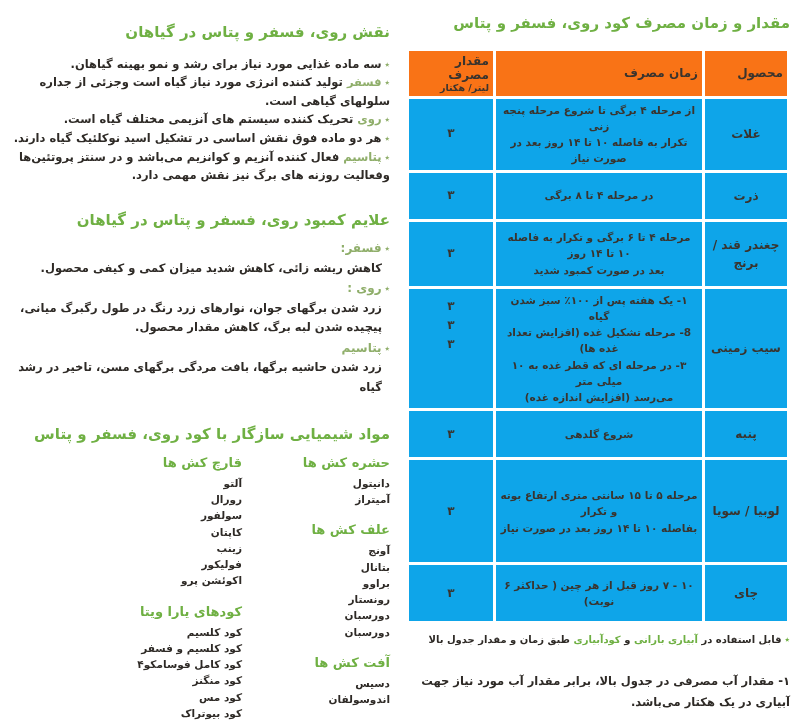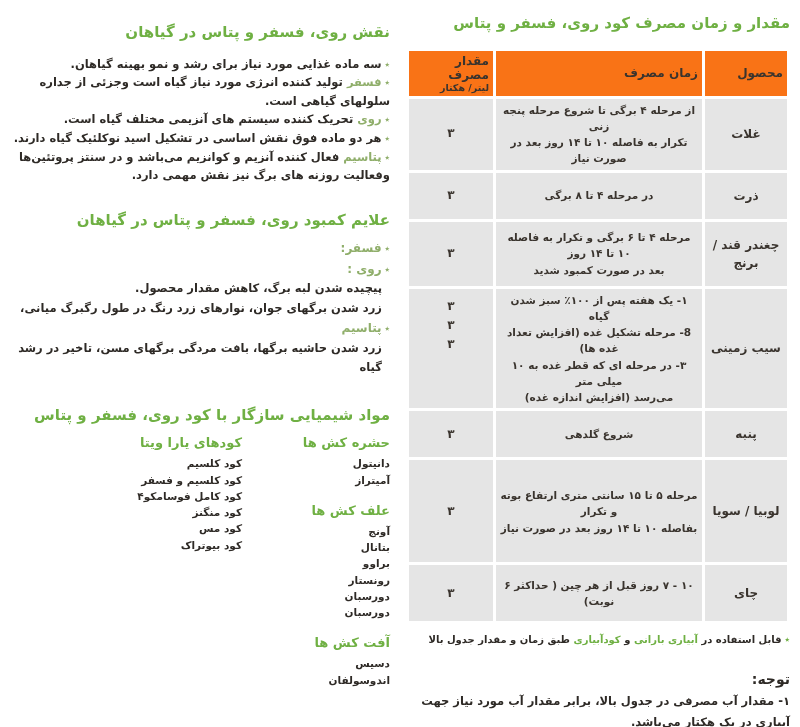--- a/index.html
+++ b/index.html
@@ -9,21 +9,21 @@
 
   
   .left-col  { position:absolute; left:4px;  top:8px; width:392px; direction:rtl; text-align:right; padding:0 6px; }
   .right-col { position:absolute; left:400px; top:0; width:396px; direction:rtl; text-align:right; padding:0 6px; }
 
   .g-head { color:#6fb043; font-weight:bold; font-size:15px; line-height:1.3; }
 
   
   .tbl-title { margin-top:14px; margin-bottom:14px; padding-left:2px; }
   table.usage { width:100%; border-collapse:separate; border-spacing:3px; direction:rtl; }
-  table.usage th, table.usage td { background:#e5e5e5; vertical-align:middle; padding:3px 4px; }
+  table.usage th, table.usage td { background:#0ea5e9; vertical-align:middle; padding:3px 4px; }
   table.usage th { background:#f97316; font-size:12px; font-weight:bold; height:44px; }
   .col-product { width:82px; }
   .col-amount  { width:84px; }
   .th-sub { font-size:9.5px; font-weight:bold; }
   td.cell-product { font-size:12px; font-weight:bold; text-align:center; line-height:1.5; }
   td.cell-time { font-size:10.5px; font-weight:bold; text-align:center; line-height:1.55; }
   td.cell-amount { font-size:12px; font-weight:bold; text-align:center; line-height:1.6; }
   td.cell-amount.multi { vertical-align:top; padding-top:8px; }
 
   .footnote { margin-top:10px; font-size:10px; font-weight:bold; color:#2e2a26; }
@@ -65,23 +65,24 @@
         <div class="bullet"><span class="star">٭</span><span>سه ماده غذایی مورد نیاز برای رشد و نمو بهینه گیاهان.</span></div>
         <div class="bullet"><span class="star">٭</span><span class="kw">فسفر </span><span>تولید کننده انرژی مورد نیاز گیاه است وجزئی از جداره سلولهای گیاهی است.</span></div>
         <div class="bullet"><span class="star">٭</span><span class="kw">روی </span><span>تحریک کننده سیستم های آنزیمی مختلف گیاه است.</span></div>
         <div class="bullet"><span class="star">٭</span><span>هر دو ماده فوق نقش اساسی در تشکیل اسید نوکلئیک گیاه دارند.</span></div>
         <div class="bullet"><span class="star">٭</span><span class="kw">پتاسیم </span><span>فعال کننده آنزیم و کوانزیم می‌باشد و در سنتز پروتئین‌ها وفعالیت روزنه های برگ نیز نقش مهمی دارد.</span></div>
       </div>
 
     <div class="g-head sec2-title">علایم کمبود روی، فسفر و پتاس در گیاهان</div>
     <div id="s2-items">
         <div class="sym-label"><span class="star">٭</span><span>فسفر:</span></div>
+        <div class="sym-desc">کاهش ریشه زائی، کاهش شدید میزان کمی و کیفی محصول.</div>
         <div class="sym-label"><span class="star">٭</span><span>روی :</span></div>
+        <div class="sym-desc">زرد شدن برگهای جوان، نوارهای زرد رنگ در طول رگبرگ میانی،</div>
         <div class="sym-desc">پیچیده شدن لبه برگ، کاهش مقدار محصول.</div>
-        <div class="sym-desc">زرد شدن برگهای جوان، نوارهای زرد رنگ در طول رگبرگ میانی،</div>
         <div class="sym-label"><span class="star">٭</span><span>پتاسیم</span></div>
         <div class="sym-desc">زرد شدن حاشیه برگها، بافت مردگی برگهای مسن، تاخیر در رشد گیاه</div>
       </div>
 
     <div class="g-head sec3-title">مواد شیمیایی سازگار با کود روی، فسفر و پتاس</div>
     <div class="chem-cols">
       <div class="chem-col-right" id="s3-right">
           <div class="chem-group">
             <div class="chem-h">حشره کش ها</div>
             <div class="chem-item">دانیتول</div>
@@ -96,20 +97,30 @@
             <div class="chem-item">دورسبان</div>
             <div class="chem-item">دورسبان</div>
           </div>
           <div class="chem-group">
             <div class="chem-h">آفت کش ها</div>
             <div class="chem-item">دسیس</div>
             <div class="chem-item">اندوسولفان</div>
           </div>
         </div>
       <div class="chem-col-left" id="s3-left">
+          <div class="chem-group">
+            <div class="chem-h">قارچ کش ها</div>
+            <div class="chem-item">آلتو</div>
+            <div class="chem-item">رورال</div>
+            <div class="chem-item">سولفور</div>
+            <div class="chem-item">کاپتان</div>
+            <div class="chem-item">زینب</div>
+            <div class="chem-item">فولیکور</div>
+            <div class="chem-item">اکوئشن پرو</div>
+          </div>
           <div class="chem-group">
             <div class="chem-h">کودهای یارا ویتا</div>
             <div class="chem-item">کود کلسیم</div>
             <div class="chem-item">کود کلسیم و فسفر</div>
             <div class="chem-item">کود کامل فوسامکو۴</div>
             <div class="chem-item">کود منگنز</div>
             <div class="chem-item">کود مس</div>
             <div class="chem-item">کود بیوتراک</div>
           </div>
         </div>
@@ -209,20 +220,19 @@
 
     <div class="footnote">
       <span class="star">٭</span><span>قابل استفاده در</span>
       <span class="grn">آبیاری بارانی</span>
       <span>و</span>
       <span class="grn">کودآبیاری</span>
       <span>طبق زمان و مقدار جدول بالا</span>
     </div>
 
     <div class="notes">
-      <div class="notes-title">توجه:</div>
       <div id="notes-list">
           <div class="note-item">۱- مقدار آب مصرفی در جدول بالا، برابر مقدار آب  مورد نیاز  جهت آبیاری در یک هکتار  می‌باشد.</div>
         </div>
     </div>
   </div>
 
 </div>
 
 </body></html>

